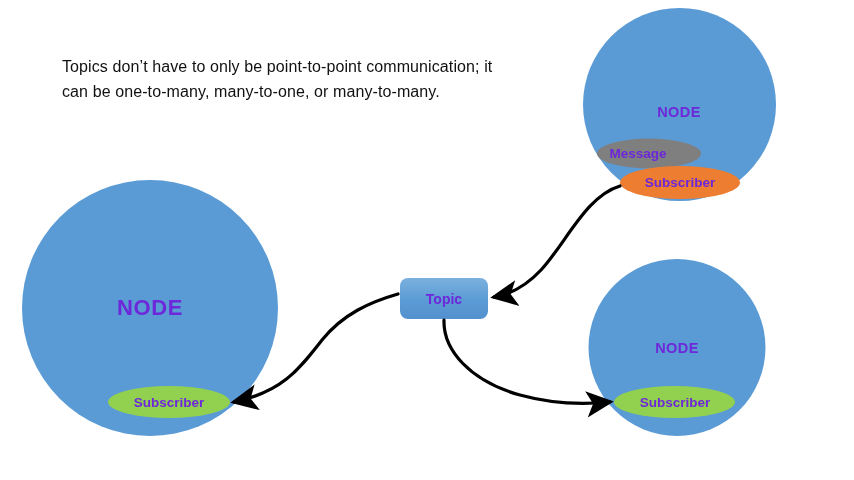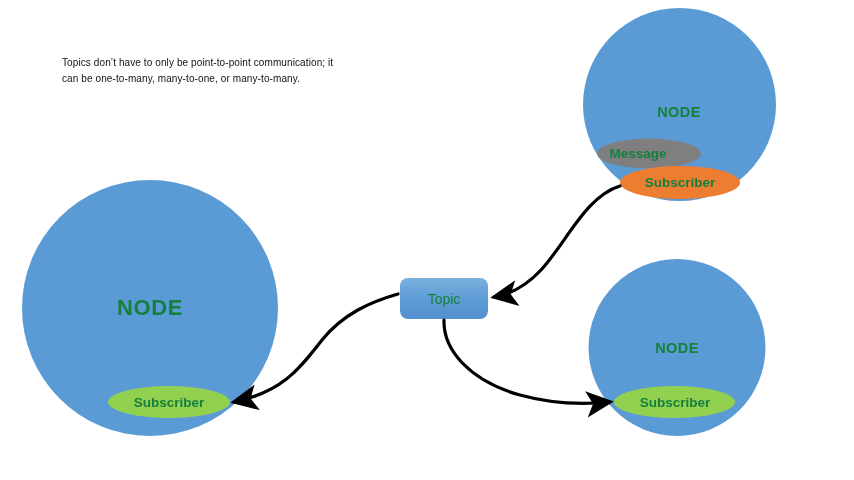--- a/index.html
+++ b/index.html
@@ -23,52 +23,52 @@
     left: 0;
     top: 0;
     width: 854px;
     height: 480px;
   }
   .caption {
     position: absolute;
     left: 62px;
     top: 55px;
     width: 420px;
-    font-size: 10px;
+    font-size: 16px;
     line-height: 1.55;
     color: #111111;
     letter-spacing: 0.1px;
   }
   .caption div {
     white-space: nowrap;
   }
   .shape-label {
     position: absolute;
-    color: #15803d;
+    color: #6d28d9;
     text-align: center;
     pointer-events: none;
     white-space: nowrap;
   }
   .node-label {
     font-size: 14.5px;
     font-weight: bold;
     letter-spacing: 0.4px;
   }
   .node-label-large {
     font-size: 22px;
     font-weight: bold;
     letter-spacing: 0.6px;
   }
   .pill-label {
     font-size: 13.5px;
     font-weight: bold;
   }
   .topic-label {
     font-size: 14px;
-    font-weight: normal;
+    font-weight: bold;
     text-align: center;
   }
 </style>
 </head>
 <body>
 
 <div id="slide">
 
   <svg id="vector-layer" viewBox="0 0 854 480">
     <defs>

